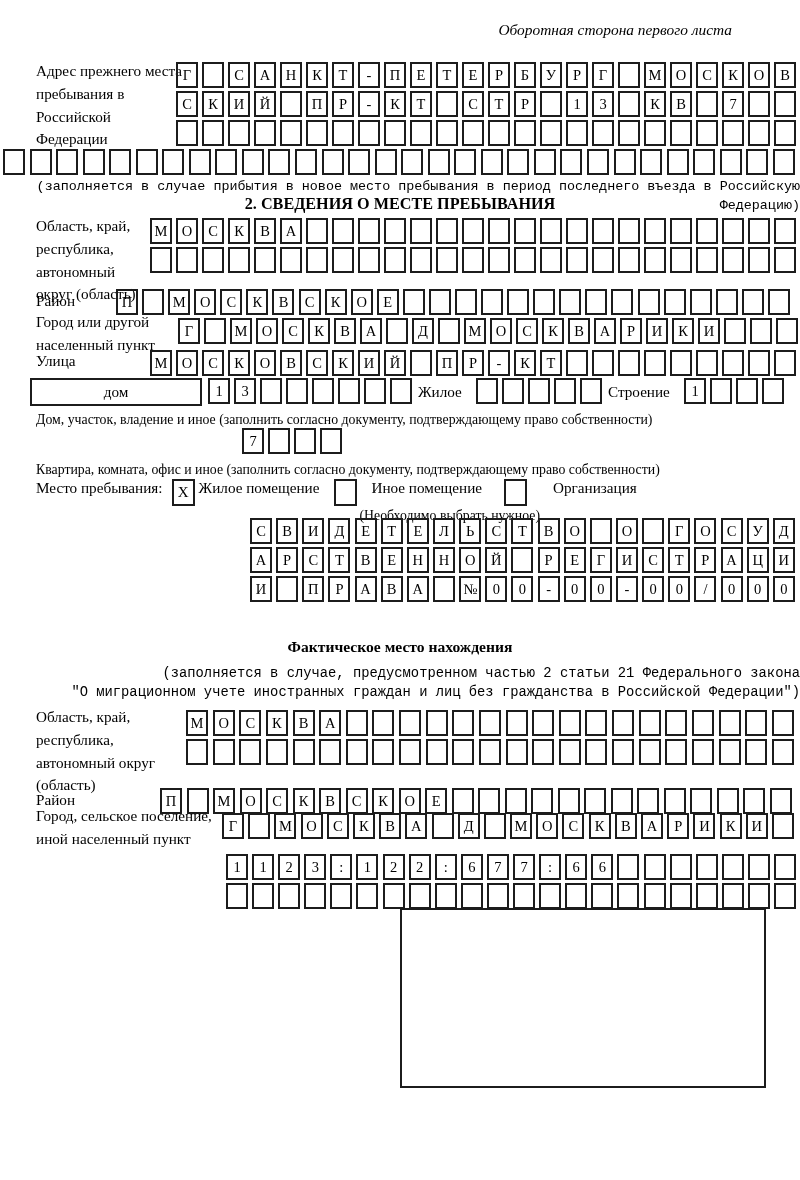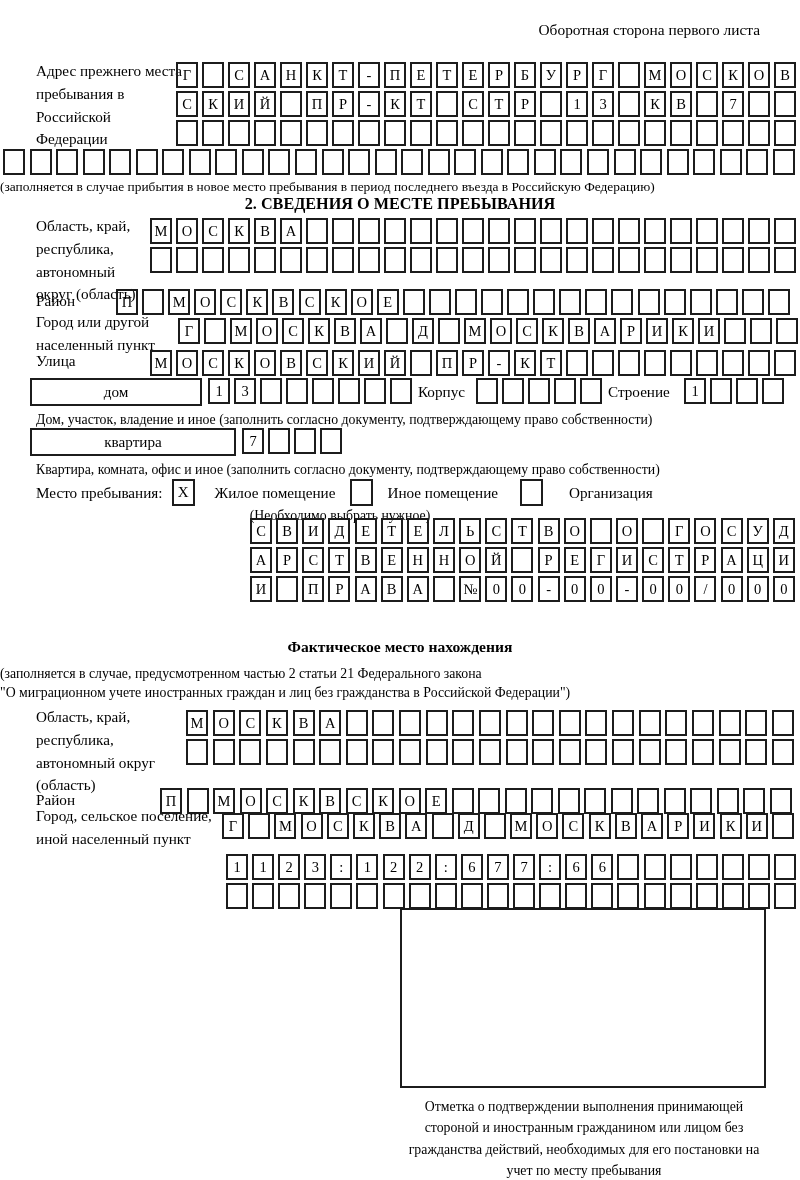--- a/index.html
+++ b/index.html
@@ -9,21 +9,21 @@
     width: 800px; height: 1180px;
     background: #ffffff;
     color: #000;
     font-family: "Liberation Serif", "DejaVu Serif", serif;
     overflow: hidden;
   }
   .abs { position: absolute; }
   .label { font-size: 15.2px; line-height: 1.5; }
   .caption { font-size: 13.4px; line-height: 1.45; }
   .hdr { font-weight: bold; font-size: 16.2px; text-align: center; width: 100%; }
-  .center { text-align: left; width: 100%; }
+  .center { text-align: right; width: 100%; font-family: Liberation Mono, monospace; }
   .cellrow { display: flex; justify-content: space-between; }
   .cellrow.gapped { justify-content: flex-start; gap: 4px; }
   .cell {
     flex: 0 0 22px;
     width: 22px; height: 26px;
     border: 2px solid #1c1c1c;
     display: inline-flex; align-items: center; justify-content: center;
     font-size: 14.5px; line-height: 1;
   }
   .widebox {
@@ -31,29 +31,29 @@
     height: 28px;
     display: flex; align-items: center; justify-content: center;
     font-size: 15.2px;
   }
   .chk {
     width: 23px; height: 27px;
     border: 2px solid #1c1c1c;
     display: inline-flex; align-items: center; justify-content: center;
     font-size: 15px; flex: 0 0 23px;
   }
-  .stayrow { display: flex; align-items: center; font-size: 15.2px; }
+  .stayrow { display: flex; font-size: 15.2px; }
   .stampbox { border: 2px solid #1c1c1c; background: #fff; }
 </style>
 </head>
 <body>
 
 <div class="page">
 
-  <div class="abs label" style="top:18px; right:40px; font-size:15.4px;">Оборотная сторона первого листа</div>
+  <div class="abs label" style="top:18px; right:68px; font-size:15.4px;font-style:italic;">Оборотная сторона первого листа</div>
 
   <div class="abs label" style="left:36px; top:60px; width:150px;">Адрес прежнего места пребывания в Российской Федерации</div>
   <div class="abs cellrow" style="left:176px; top:62px; width:620px;">
       <span class="cell">Г</span>
       <span class="cell"></span>
       <span class="cell">С</span>
       <span class="cell">А</span>
       <span class="cell">Н</span>
       <span class="cell">К</span>
       <span class="cell">Т</span>
@@ -310,56 +310,55 @@
   <div class="abs cellrow gapped" style="left:208px; top:378px;">
       <span class="cell">1</span>
       <span class="cell">3</span>
       <span class="cell"></span>
       <span class="cell"></span>
       <span class="cell"></span>
       <span class="cell"></span>
       <span class="cell"></span>
       <span class="cell"></span>
     </div>
-  <div class="abs label" style="left:418px; top:381px;">Корпус</div>
+  <div class="abs label" style="left:418px; top:381px;">Жилое</div>
   <div class="abs cellrow gapped" style="left:476px; top:378px;">
       <span class="cell"></span>
       <span class="cell"></span>
       <span class="cell"></span>
       <span class="cell"></span>
       <span class="cell"></span>
     </div>
   <div class="abs label" style="left:608px; top:381px;">Строение</div>
   <div class="abs cellrow gapped" style="left:684px; top:378px;">
       <span class="cell">1</span>
       <span class="cell"></span>
       <span class="cell"></span>
       <span class="cell"></span>
     </div>
   <div class="abs caption" style="left:36px; top:410px; font-size:13.8px;">Дом, участок, владение и иное (заполнить согласно документу, подтверждающему право собственности)</div>
 
-  <div class="abs widebox" style="left:30px; top:428px; width:206px;">квартира</div>
   <div class="abs cellrow gapped" style="left:242px; top:428px;">
       <span class="cell">7</span>
       <span class="cell"></span>
       <span class="cell"></span>
       <span class="cell"></span>
     </div>
   <div class="abs caption" style="left:36px; top:460px; font-size:13.8px;">Квартира, комната, офис и иное (заполнить согласно документу, подтверждающему право собственности)</div>
 
   <div class="abs stayrow" style="left:36px; top:479px;">
     <span>Место пребывания:</span>
     <span class="chk" style="margin-left:9px;">X</span>
-    <span style="margin-left:20px;">Жилое помещение</span>
+    <span style="margin-left:4px;">Жилое помещение</span>
     <span class="chk" style="margin-left:15px;"></span>
     <span style="margin-left:14px;">Иное помещение</span>
     <span class="chk" style="margin-left:22px;"></span>
     <span style="margin-left:26px;">Организация</span>
   </div>
-  <div class="abs caption" style="left:140px; top:506px; width:400px; text-align:center; font-size:13.8px;">(Необходимо выбрать нужное)</div>
+  <div class="abs caption" style="left:140px; top:506px; width:400px; text-align:right; font-size:13.8px;">(Необходимо выбрать нужное)</div>
 
   <div class="abs cellrow" style="left:250px; top:518px; width:545px;">
       <span class="cell">С</span>
       <span class="cell">В</span>
       <span class="cell">И</span>
       <span class="cell">Д</span>
       <span class="cell">Е</span>
       <span class="cell">Т</span>
       <span class="cell">Е</span>
       <span class="cell">Л</span>
@@ -577,15 +576,14 @@
       <span class="cell"></span>
       <span class="cell"></span>
       <span class="cell"></span>
       <span class="cell"></span>
       <span class="cell"></span>
       <span class="cell"></span>
       <span class="cell"></span>
     </div>
 
   <div class="abs stampbox" style="left:400px; top:908px; width:366px; height:180px;"></div>
-  <div class="abs caption" style="left:398px; top:1096px; width:372px; text-align:center; font-size:13.8px; line-height:1.55;">Отметка о подтверждении выполнения принимающей стороной и иностранным гражданином или лицом без гражданства действий, необходимых для его постановки на учет по месту пребывания</div>
 
 </div>
 
 </body></html>

